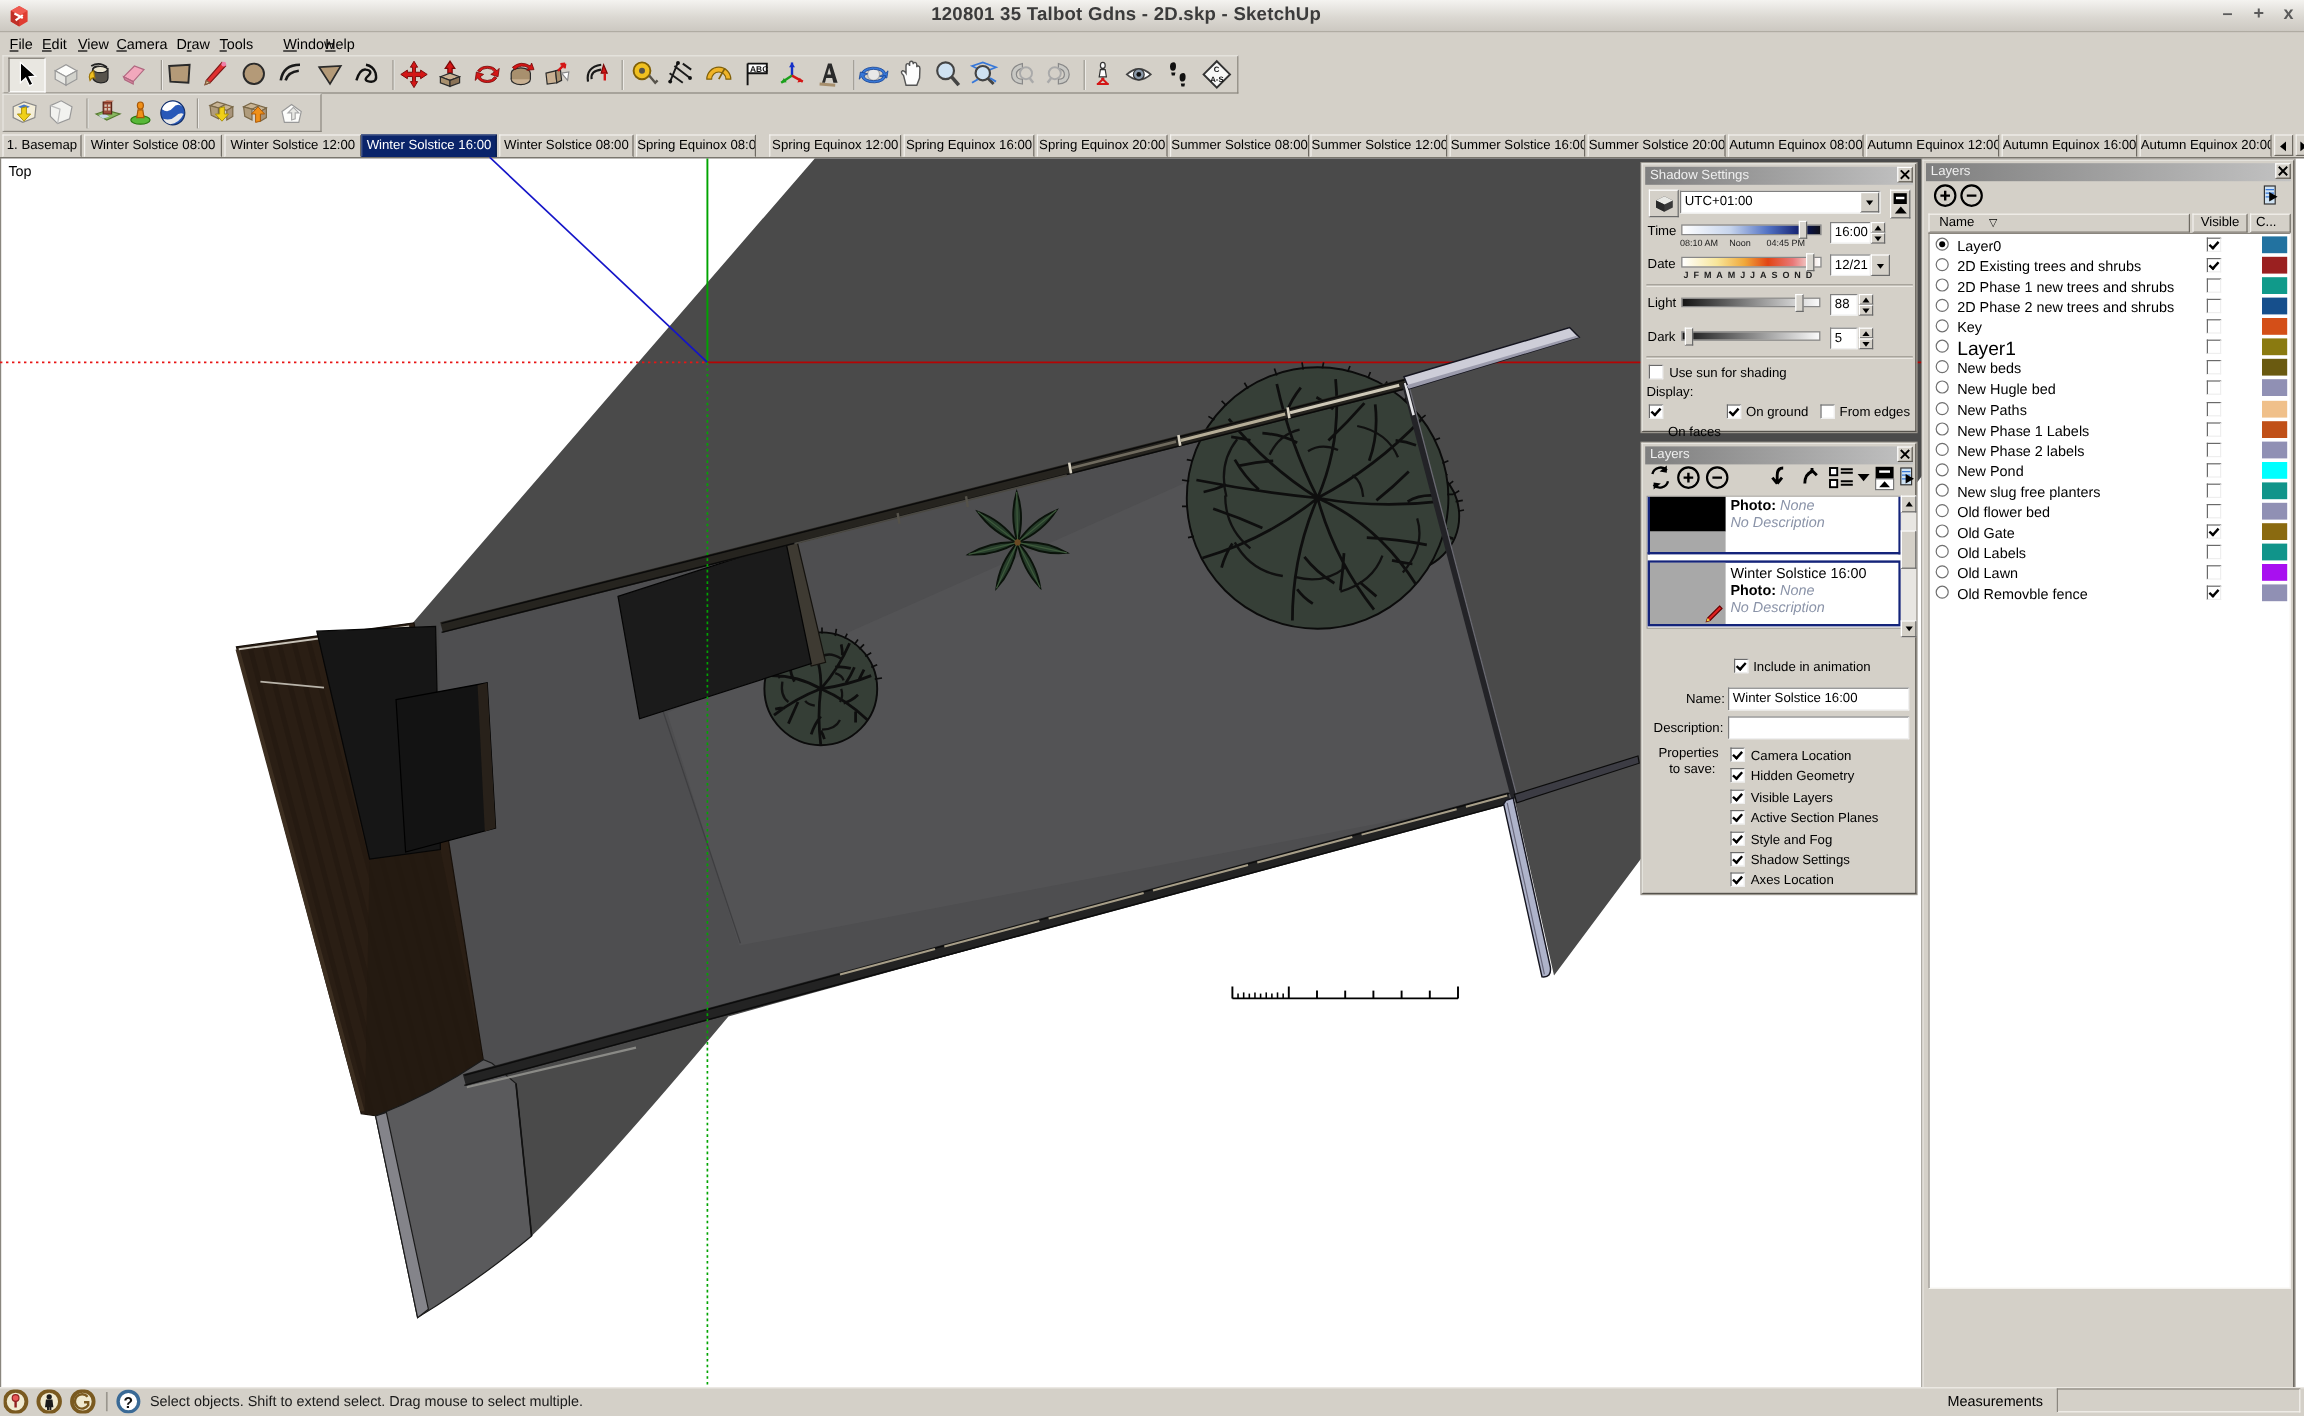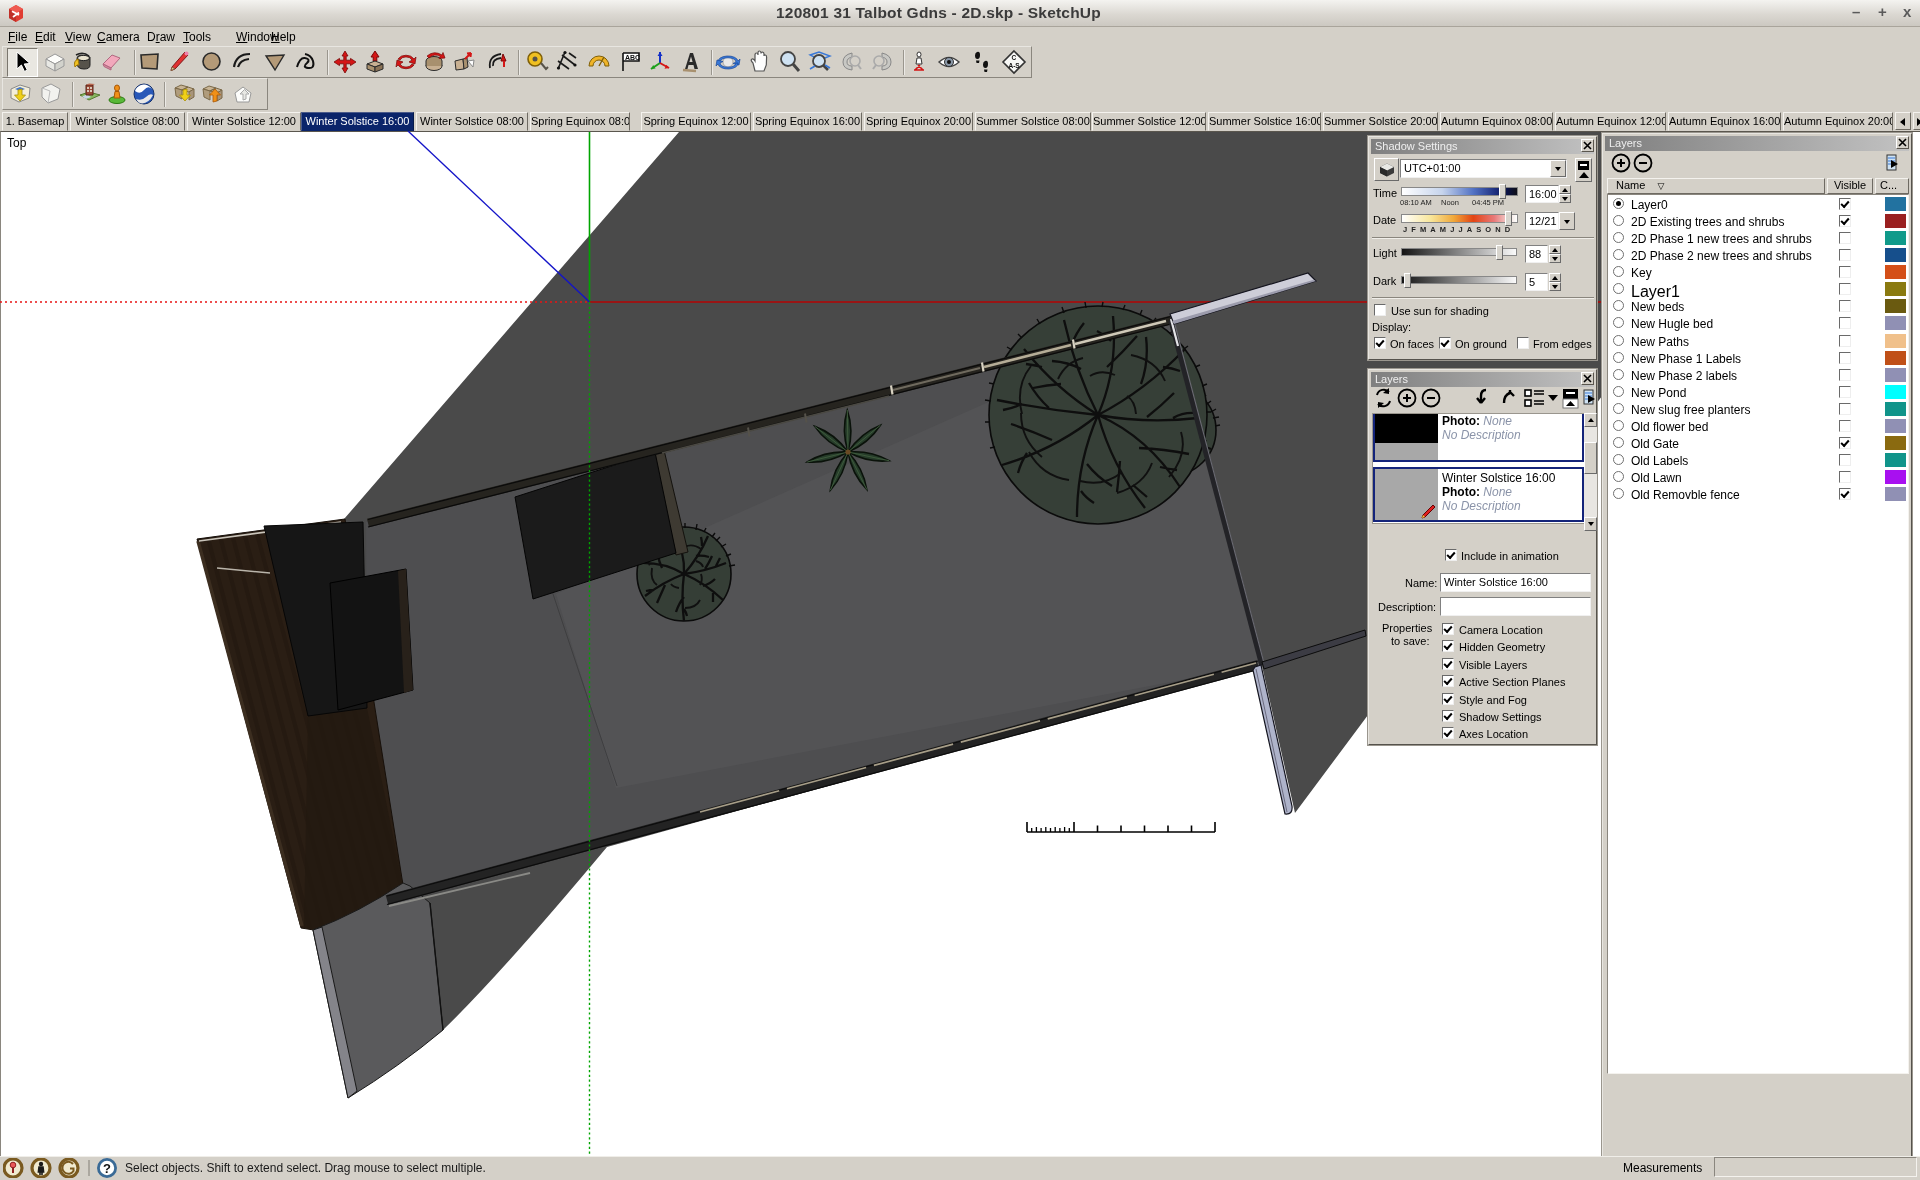--- a/index.html
+++ b/index.html
@@ -39,21 +39,21 @@
 .ic{position:absolute;}
 .itl{font-style:italic;color:#8a93a8;}
 </style></head><body>
 <div id="titlebar" class="abs"></div>
 <svg class="abs" style="left:6px;top:3px" width="20" height="21" viewBox="0 0 20 21">
 <path d="M3,6 L10,2 L17,6 L17,15 L10,19 L3,15 Z" fill="#e03c31"></path>
 <path d="M3,6 L10,10 L17,6 L10,2 Z" fill="#ef5a50"></path>
 <path d="M10,10 L10,19 L3,15 L3,6 Z" fill="#c03028"></path>
 <path d="M6,8.2 L13,12 M7,14 L13,9.5" stroke="#fff" stroke-width="1.8"></path>
 </svg>
-<div id="title-text" class="abs">120801 31 Talbot Gdns - 2D.skp - SketchUp</div>
+<div id="title-text" class="abs">120801 35 Talbot Gdns - 2D.skp - SketchUp</div>
 <div class="winbtn abs" style="left:1852px;">–</div>
 <div class="winbtn abs" style="left:1878px;">+</div>
 <div class="winbtn abs" style="left:1903px;">x</div>
 <div id="menubar" class="abs"></div>
 <div class="menu abs" style="left:8px"><u>F</u>ile</div>
 <div class="menu abs" style="left:35px"><u>E</u>dit</div>
 <div class="menu abs" style="left:65px"><u>V</u>iew</div>
 <div class="menu abs" style="left:97px"><u>C</u>amera</div>
 <div class="menu abs" style="left:147px">D<u>r</u>aw</div>
 <div class="menu abs" style="left:183px"><u>T</u>ools</div>
@@ -446,21 +446,21 @@
       <div class="upt" style="left:2px;top:2px;"></div>
     </div>
 <div class="spin" style="left:180px;top:145px;height:9px;">
       <div class="dnt" style="left:2px;top:2px;"></div>
     </div>
 <div class="sep" style="left:3px;top:160px;width:222px;"></div>
 <div class="cb" style="left:5px;top:167px;"></div>
     <div class="lbl" style="left:22px;top:168px;">Use sun for shading</div>
 <div class="lbl" style="left:3px;top:184px;">Display:</div>
 <div class="cb ck" style="left:5px;top:200px;"></div>
-    <div class="lbl" style="left:21px;top:201px;">On faces</div>
+    <div class="lbl" style="left:21px;top:217px;">On faces</div>
 <div class="cb ck" style="left:70px;top:200px;"></div>
     <div class="lbl" style="left:86px;top:201px;">On ground</div>
 <div class="cb" style="left:148px;top:200px;"></div>
     <div class="lbl" style="left:164px;top:201px;">From edges</div>
 </div>
 <div class="panel" style="left:1368px;top:369px;width:229px;height:376px;">
 <div class="ptitle">Layers</div>
 <div class="pclose" style="left:212px;">
       <svg width="9" height="9" viewBox="0 0 9 9" style="position:absolute;left:1px;top:1px">
         <path d="M1,1 L8,8 M8,1 L1,8" stroke="#000" stroke-width="1.6"></path>

